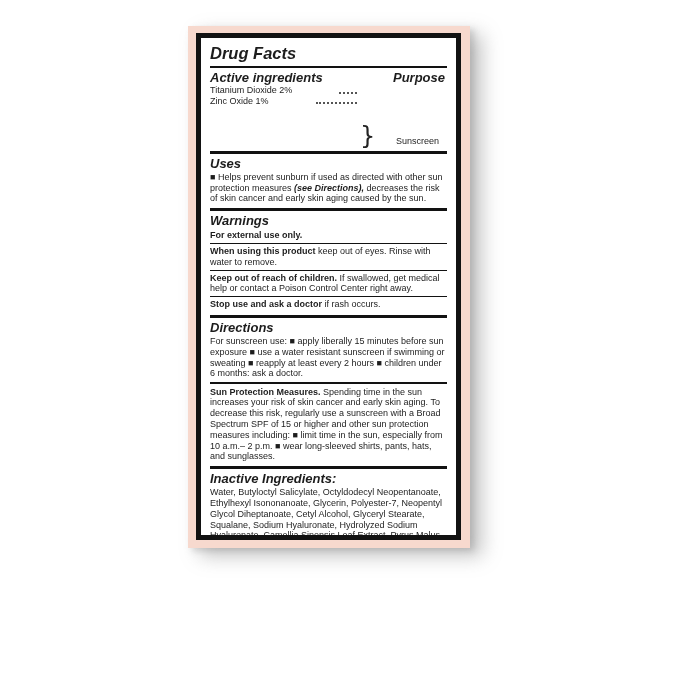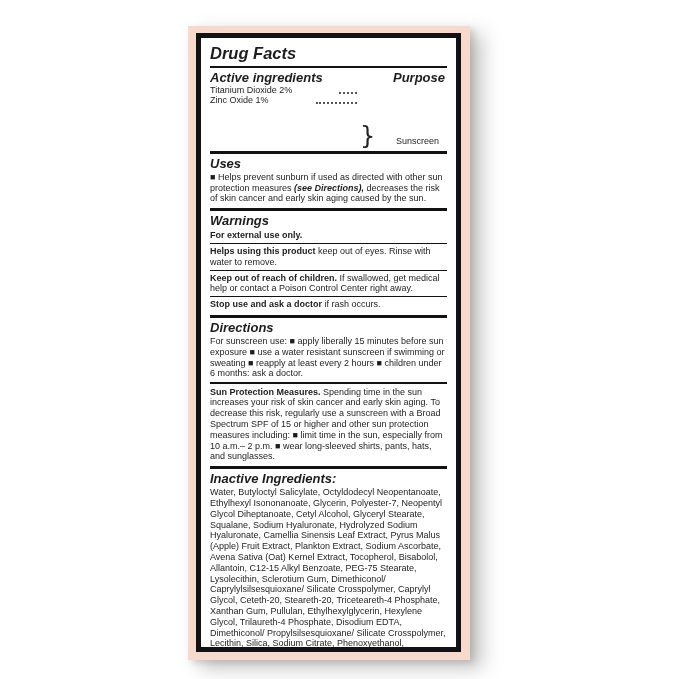--- a/index.html
+++ b/index.html
@@ -2,21 +2,21 @@
 <html><head>
 <meta charset="utf-8">
 <style>
   html,body{margin:0;padding:0;}
   body{
     width:679px;height:679px;background:#ffffff;position:relative;
     font-family:"Liberation Sans","DejaVu Sans",sans-serif;
     -webkit-font-smoothing:antialiased;
   }
   .card{
-    position:absolute;left:188px;top:26px;width:282px;height:634px;
+    position:absolute;left:188px;top:26px;width:282px;height:522px;
     box-shadow:12px 8px 18px rgba(110,110,110,0.40), 4px 3px 6px rgba(120,120,120,0.25);
   }
   .panel{
     position:absolute;left:8px;top:7px;right:9px;bottom:8px;
     border:5px solid #121212;background:#ffffff;
     padding:4px 9px 5px 9px;color:#1d1d1d;
     font-size:9px;line-height:10.8px;overflow:hidden;
   }
   .title{
     font-style:italic;font-weight:bold;font-size:16.5px;line-height:19px;
@@ -24,21 +24,21 @@
   }
   .sec-h{font-style:italic;font-weight:bold;font-size:13px;line-height:15px;}
   .hr-thick{height:3px;background:#121212;margin:3px 0 2px 0;}
   .hr-thin{height:1.5px;background:#121212;margin:2px 0;}
   p{margin:0;padding:1px 0;}
   .b{font-weight:bold;}
   .bi{font-weight:bold;font-style:italic;}
   
   .active-row{display:flex;padding:2px 0 1px 0;}
   .ai-left{width:150px;}
-  .ing-line{display:flex;align-items:flex-end;height:10.5px;gap:44px;}
+  .ing-line{display:flex;height:10.5px;gap:44px;}
   .ing-name{white-space:nowrap;}
   .leader{flex:1;border-bottom:2px dotted #555;margin:0 3px 2px 3px;}
   .brace{
     width:14px;font-size:24px;font-weight:400;line-height:21px;
     transform:scaleY(1.05);padding-top:1px;color:#222;
     font-family:"DejaVu Sans",sans-serif;
   }
   .ai-right{flex:1;display:flex;flex-direction:column;align-items:flex-end;gap:46px;}
   .ai-right .sec-h{padding-right:2px;}
   .purpose-val{margin-top:5px;padding-right:8px;}
@@ -78,21 +78,21 @@
     <div>
       <div class="sec-h">Uses</div>
       <p><span>■ Helps prevent sunburn if used as directed with other sun protection measures </span><span class="bi">(see Directions),</span><span> decreases the risk of skin cancer and early skin aging caused by the sun.</span></p>
     </div>
 
     <div class="hr-thick"></div>
 
     <div>
       <div class="sec-h">Warnings</div>
       <div class="w-row"><span class="b">For external use only.</span><span></span></div>
-      <div class="w-row"><span class="b">Helps using this product</span><span> keep out of eyes. Rinse with water to remove.</span></div>
+      <div class="w-row"><span class="b">When using this product</span><span> keep out of eyes. Rinse with water to remove.</span></div>
       <div class="w-row"><span class="b">Keep out of reach of children.</span><span> If swallowed, get medical help or contact a Poison Control Center right away.</span></div>
       <div class="w-row"><span class="b">Stop use and ask a doctor</span><span> if rash occurs.</span></div>
     </div>
 
     <div class="hr-thick"></div>
 
     <div>
       <div class="sec-h">Directions</div>
       <p>For sunscreen use: ■  apply liberally 15 minutes before sun exposure  ■  use a water resistant sunscreen if swimming or sweating ■  reapply at least every 2 hours ■ children under 6 months: ask a doctor.</p>
       <div class="hr-thin"></div>

